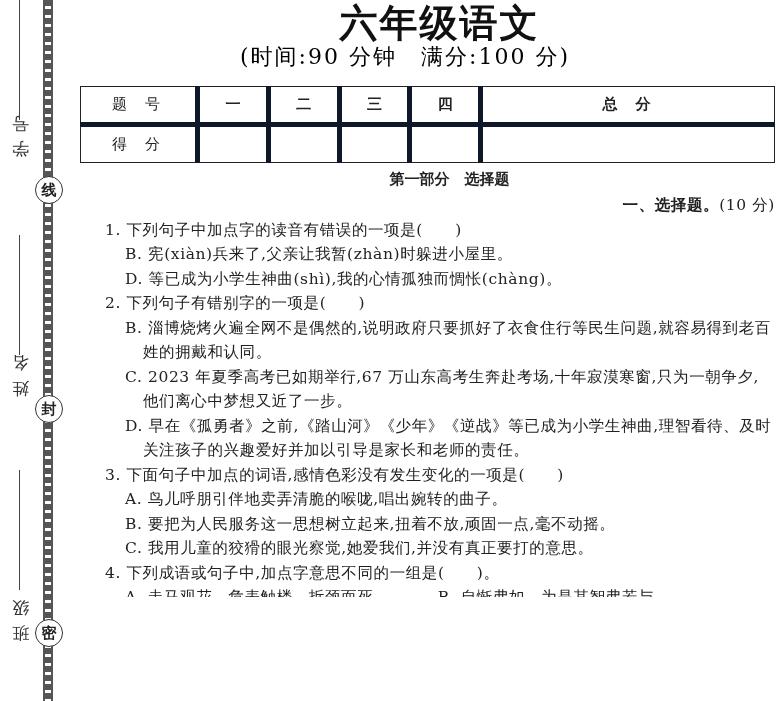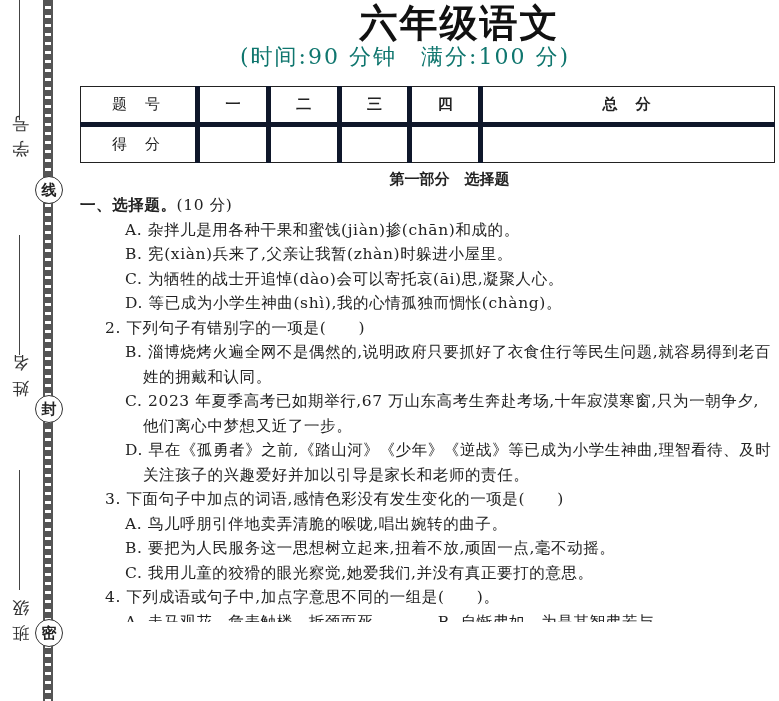--- a/index.html
+++ b/index.html
@@ -10,35 +10,35 @@
     background: repeating-linear-gradient(to bottom, #555 0px, #555 6px, #fff 6px, #fff 9px);
     border-left:2px solid #555; border-right:2px solid #555; box-sizing:content-box; margin-left:-2px; }
   .seal { position:absolute; left:35px; width:26px; height:26px; border:1.5px solid #333; border-radius:50%;
     background:#fff; font-size:15px; line-height:26px; text-align:center; font-weight:bold; color:#222;
     font-family:"DejaVu Sans","Liberation Sans",sans-serif; }
   .fieldlabel { position:absolute; left:8px; width:20px; font-size:17px; color:#333;
     writing-mode:vertical-rl; transform:rotate(180deg); letter-spacing:10px; }
   .fieldline { position:absolute; left:19px; width:1px; background:#444; }
   .title { position:absolute; left:0; width:779px; top:-2px; text-align:center;
     font-family:"DejaVu Sans","Liberation Sans",sans-serif; font-size:38px; font-weight:bold; letter-spacing:2px; color:#111; }
-  .title span { position:relative; left:46px;margin-left:48px; }
-  .subtitle { position:absolute; left:240px; top:42px; font-size:22px; letter-spacing:2px; color:#0f766e; }
+  .title span { position:relative; left:26px;margin-left:48px; }
+  .subtitle { position:absolute; left:240px; top:42px; font-size:22px; letter-spacing:2px; color:#000000; }
   table.score { position:absolute; left:80px; top:86px; width:695px; border-collapse:collapse;
     font-family:"DejaVu Sans","Liberation Sans",sans-serif; font-size:15px; }
   table.score td { border:5px solid #0f172a; height:35px; text-align:center; padding:0; }
   table.score tr:first-child td { border-top:1.5px solid #222; }
   table.score tr:last-child td { border-bottom:1.5px solid #222; }
   table.score td:first-child { border-left:1.5px solid #222; width:100px; font-weight:normal; letter-spacing:18px; padding-left:14px; }
   table.score td:last-child { border-right:1.5px solid #222; }
   table.score tr:first-child td:not(:first-child) { font-weight:bold; }
   table.score td.total { letter-spacing:18px; padding-left:14px; }
   .part { position:absolute; left:0; width:779px; top:170px; text-align:center; padding-left:40px; box-sizing:border-box;
     font-family:"DejaVu Sans","Liberation Sans",sans-serif; font-size:15px; font-weight:bold; word-spacing:8px;margin-left:40px; }
   .content { position:absolute; left:80px; top:193px; width:695px; font-size:15.5px; line-height:24.5px; letter-spacing:0.6px; }
-  .section { font-weight:bold; font-family:"DejaVu Sans","Liberation Sans",sans-serif; }
+  .section { font-weight:bold; font-family:"DejaVu Sans","Liberation Sans",sans-serif;text-align:right; }
   .section .pts { font-weight:normal; font-family:"DejaVu Serif","Liberation Serif",serif; }
   .q { padding-left:25px; }
   .opt { padding-left:45px; text-indent:0; }
   .opt.wrap { padding-left:63px; text-indent:-18px; }
   .partial { height:12px; overflow:hidden; }
 </style>
 </head>
 <body>
 
 <div class="binding">
@@ -77,23 +77,22 @@
     <td></td>
   </tr>
 </tbody>
   </table>
 
 <div class="part">第一部分　选择题</div>
 
 <div class="content">
   <div class="section"><span>一、选择题。</span><span class="pts">(10 分)</span></div>
 
-  <div class="opt">A. 杂拌儿是用各种干果和蜜饯(jiàn)掺(chān)和成的。</div>
+  <div class="q">1. 下列句子中加点字的读音有错误的一项是(　　)</div>
   <div class="opt">B. 宪(xiàn)兵来了,父亲让我暂(zhàn)时躲进小屋里。</div>
-  <div class="opt">C. 为牺牲的战士开追悼(dào)会可以寄托哀(āi)思,凝聚人心。</div>
   <div class="opt">D. 等已成为小学生神曲(shì),我的心情孤独而惆怅(chàng)。</div>
 
   <div class="q">2. 下列句子有错别字的一项是(　　)</div>
   <div class="opt wrap">B. 淄博烧烤火遍全网不是偶然的,说明政府只要抓好了衣食住行等民生问题,就容易得到老百姓的拥戴和认同。</div>
   <div class="opt wrap">C. 2023 年夏季高考已如期举行,67 万山东高考生奔赴考场,十年寂漠寒窗,只为一朝争夕,他们离心中梦想又近了一步。</div>
   <div class="opt wrap">D. 早在《孤勇者》之前,《踏山河》《少年》《逆战》等已成为小学生神曲,理智看待、及时关注孩子的兴趣爱好并加以引导是家长和老师的责任。</div>
 
   <div class="q">3. 下面句子中加点的词语,感情色彩没有发生变化的一项是(　　)</div>
   <div class="opt">A. 鸟儿呼朋引伴地卖弄清脆的喉咙,唱出婉转的曲子。</div>
   <div class="opt">B. 要把为人民服务这一思想树立起来,扭着不放,顽固一点,毫不动摇。</div>

